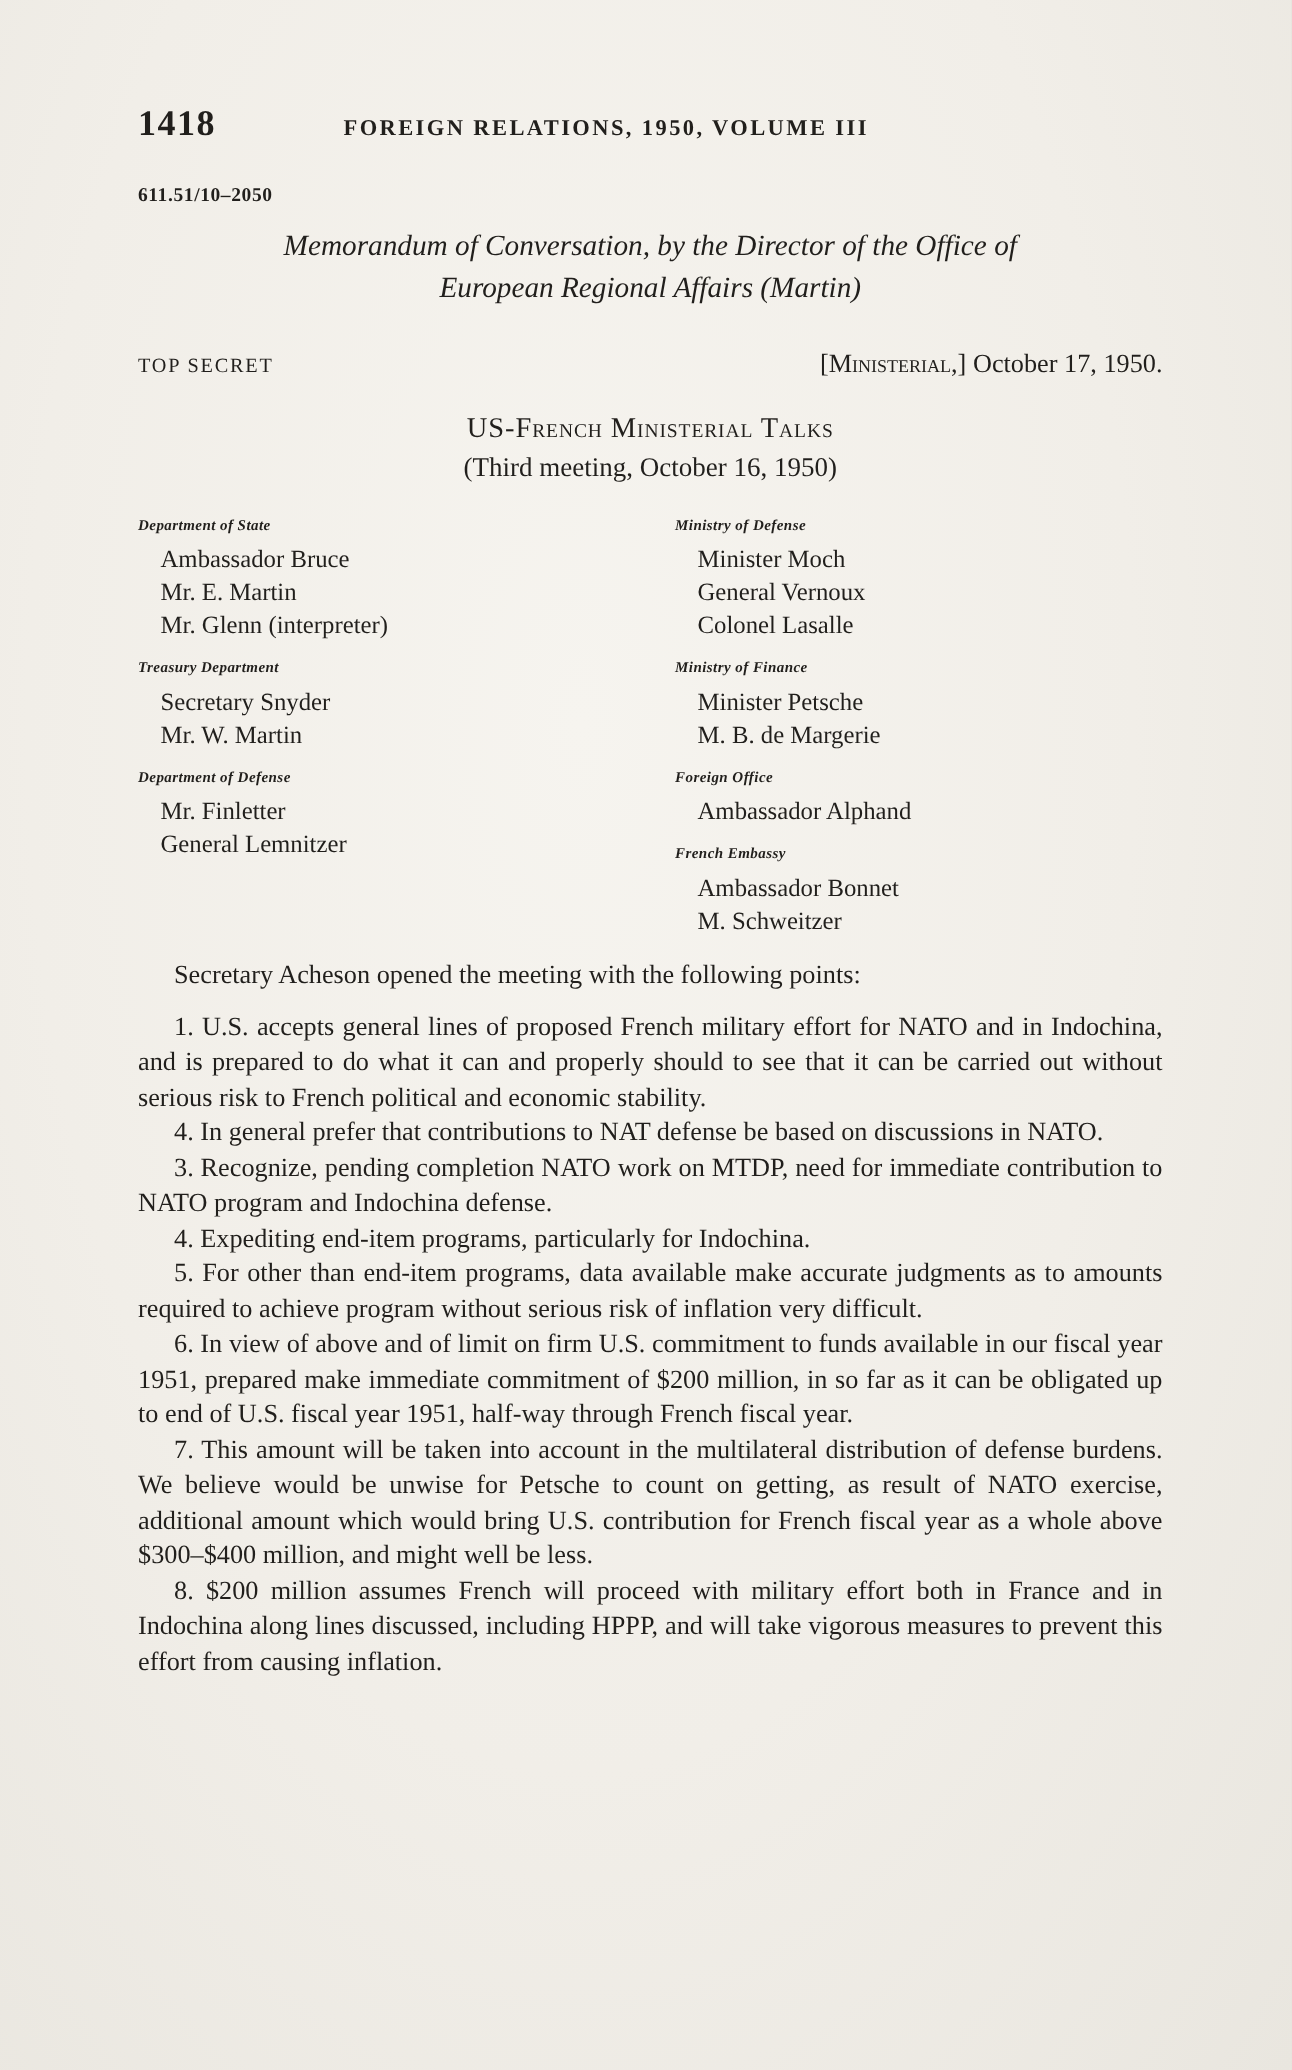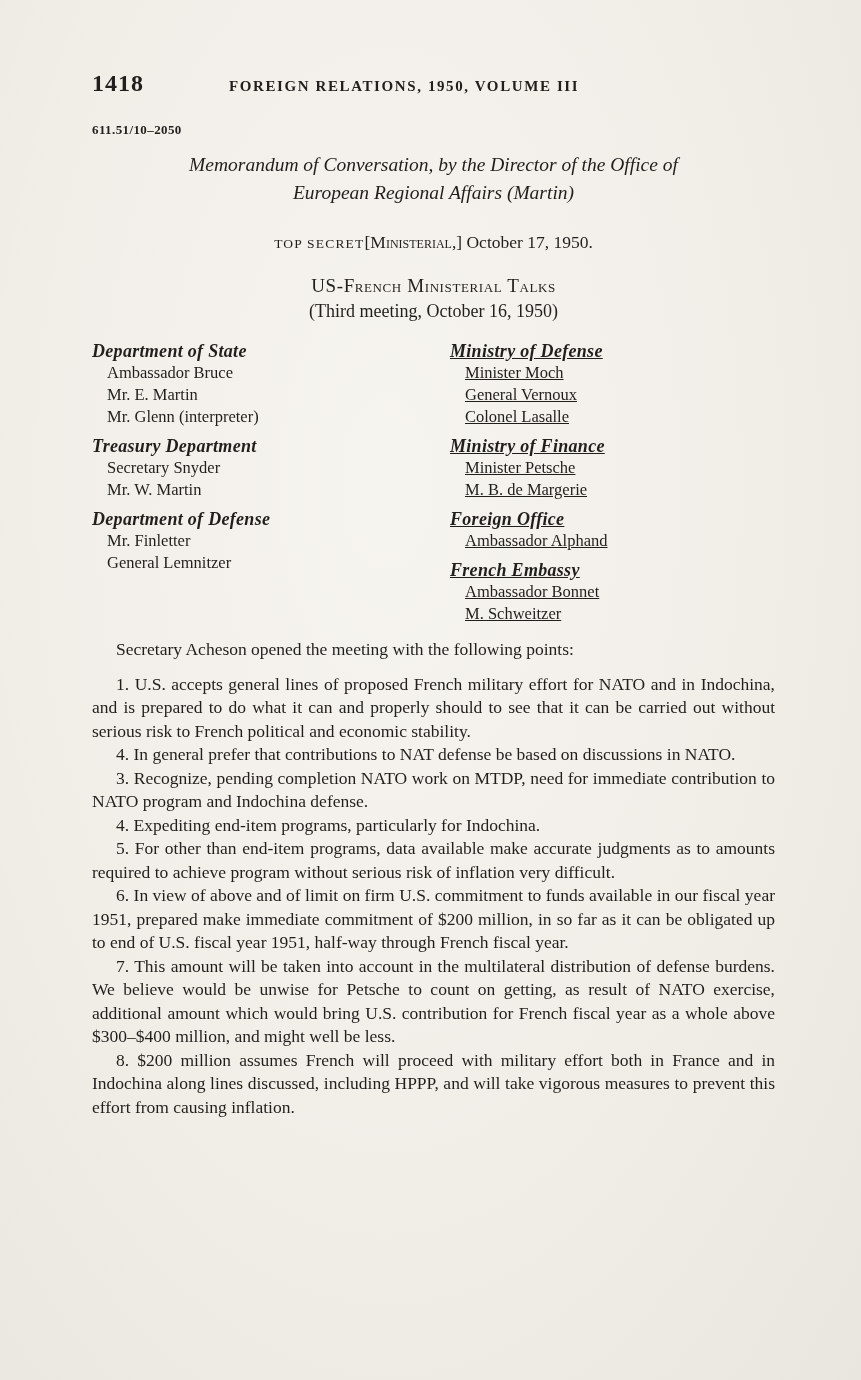--- a/index.html
+++ b/index.html
@@ -23,40 +23,40 @@
   .doc-ref { margin-top: 25px; font-size: 13px; font-weight: 700; letter-spacing: 0.4px; }
 
   .doc-title {
     margin-top: 13px;
     text-align: center;
     font-style: italic;
     font-size: 19.5px;
     line-height: 28px;
   }
 
-  .class-row { margin-top: 25px; display: flex; justify-content: center; align-items: baseline; }
+  .class-row { margin-top: 25px; display: flex; justify-content: space-between; align-items: baseline; }
   .classification { font-size: 13.5px; letter-spacing: 1.2px; }
   .dateline { font-size: 17.5px; }
   .sc { font-variant: small-caps; }
 
   .meeting-heading {
     margin-top: 22px;
     text-align: center;
     font-variant: small-caps;
     font-size: 19px;
     letter-spacing: 0.6px;
   }
   .meeting-sub { margin-top: 4px; text-align: center; font-size: 18px; }
 
   .participants { margin-top: 18px; display: flex; }
   .p-col-left { flex: 0 0 358px; }
-  .p-col-right { flex: 1; text-decoration: underline; }
+  .p-col-right { flex: 1; }
   .group { margin-top: 7px; }
   .group:first-child { margin-top: 0; }
-  .group-name { font-size: 18px; font-weight: 700; font-style: italic; line-height: 22px; letter-spacing: 0.3px; }
+  .group-name { font-size: 10px; font-weight: 700; font-style: italic; line-height: 22px; letter-spacing: 0.3px; }
   .member { font-size: 16.5px; line-height: 22px; padding-left: 15px; }
 
   .body-text { margin-top: 13px; }
   .intro {
     font-size: 17.5px;
     line-height: 23.5px;
     text-indent: 24px;
     margin-bottom: 11px;
   }
   .para {

